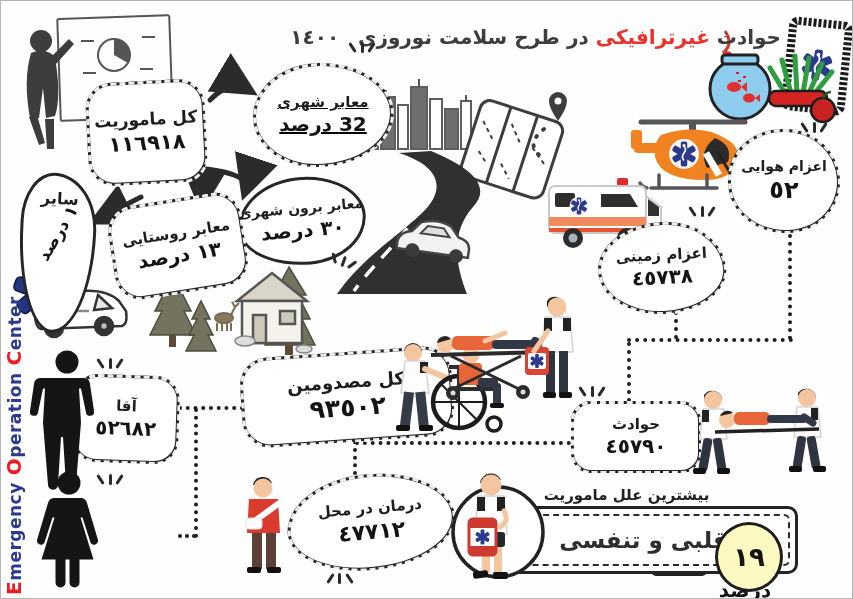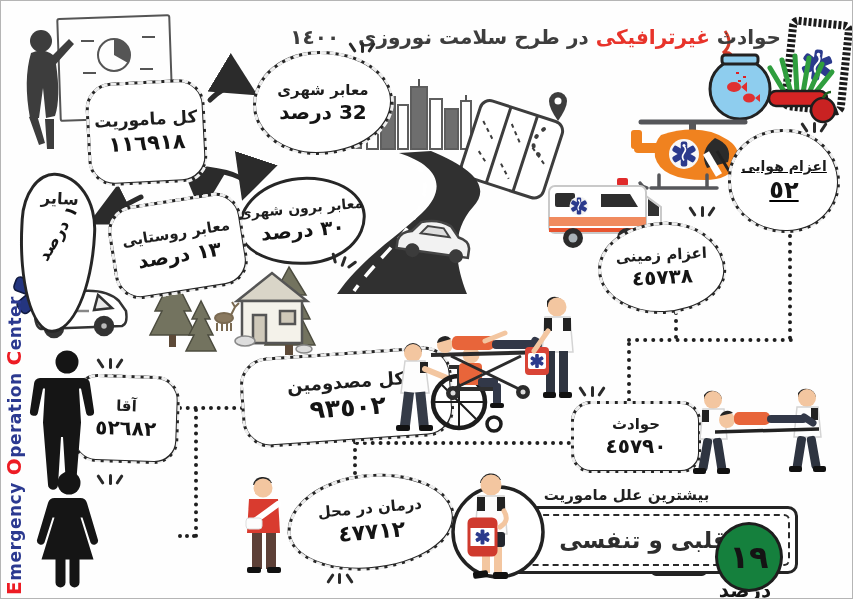--- a/index.html
+++ b/index.html
@@ -32,22 +32,22 @@
 
   .cause-heading{position:absolute;left:533px;top:485px;width:185px;direction:rtl;text-align:center;
                  font-size:15px;font-weight:bold;color:#202020;z-index:6;white-space:nowrap;}
   .banner{position:absolute;left:488px;top:505px;width:303px;height:62px;background:#fff;
           border:3.5px solid #242424;border-radius:10px;z-index:5;display:flex;align-items:center;justify-content:center;}
   .banner::before{content:"";position:absolute;inset:5px;border:2.5px dashed #2a2a2a;border-radius:6px;}
   .banner-text{direction:rtl;font-size:23px;font-weight:bold;color:#2e2e2e;}
   .hatch{position:absolute;background:repeating-linear-gradient(90deg,#222 0 3px,#f6f6f6 3px 6px);
          border:2.5px solid #222;border-radius:5px;z-index:4;}
   .circle19{position:absolute;left:714px;top:521px;width:62px;height:64px;border-radius:50%;
-            background:#15803d;border:3.5px solid #1e1e1e;z-index:6;display:flex;align-items:center;justify-content:center;
-            font-size:32px;font-weight:bold;color:#141414;}
+            background:#fef9c3;border:3.5px solid #1e1e1e;z-index:6;display:flex;align-items:center;justify-content:center;
+            font-size:26px;font-weight:bold;color:#141414;}
   .percent-label{position:absolute;left:701px;top:577px;width:86px;text-align:center;direction:rtl;
                  font-size:20px;font-weight:bold;color:#161616;z-index:6;}
 
   
   .eoc{position:absolute;left:-114px;top:455px;width:254px;height:24px;transform:rotate(-90deg);
        font-size:17px;font-weight:bold;color:#2b3990;z-index:6;text-align:center;white-space:nowrap;letter-spacing:.5px;}
   .eoc .init{color:#ed1c24;font-size:20px;}
   .eoc .rest{margin-right:7px;}
 
   
@@ -236,41 +236,41 @@
     <span class="hl">غیرترافیکی</span>
     <span>در طرح سلامت نوروزی</span>
     <span class="year">١٤٠٠</span>
   </div>
 
   <div class="bubble film" style="left:86px;top:80px;width:119px;height:103px;border-radius:26px;transform:rotate(-3deg);">
     <div class="blabel" style="font-size:17px;">کل ماموریت</div>
     <div class="bvalue" style="font-size:21px;">١١٦٩١٨</div>
   </div>
 
-  <div class="bubble film" style="left:252px;top:50px;width:140px;height:104px;border-radius:48% 52% 55% 45% / 52% 48% 52% 48%;">
+  <div class="bubble film" style="left:252px;top:62px;width:140px;height:104px;border-radius:48% 52% 55% 45% / 52% 48% 52% 48%;text-decoration:underline;">
     <div class="blabel">معابر شهری</div>
     <div class="bvalue">32 درصد</div>
   </div>
 
   <div class="bubble" style="left:237px;top:176px;width:128px;height:88px;border-radius:50% 50% 46% 54% / 55% 48% 52% 45%;transform:rotate(-5deg);">
     <div class="blabel" style="font-size:14px;">معابر برون شهری</div>
     <div class="bvalue">٣٠ درصد</div>
   </div>
 
   <div class="bubble film" style="left:110px;top:198px;width:134px;height:94px;border-radius:26px;transform:rotate(-9deg);">
     <div class="blabel">معابر روستایی</div>
     <div class="bvalue">١٣ درصد</div>
   </div>
 
   <div class="bubble" style="left:18px;top:172px;width:76px;height:160px;border-radius:42% 58% 52% 48% / 30% 36% 62% 66%;transform:rotate(3deg);justify-content:flex-start;padding-top:14px;">
     <div class="blabel" style="font-size:16px;">سایر</div>
     <div class="bvalue rotval" style="font-size:17px;">١ درصد</div>
   </div>
 
-  <div class="bubble film" style="left:727px;top:128px;width:112px;height:104px;border-radius:50% 50% 48% 52% / 48% 52% 50% 50%;text-decoration:underline;">
+  <div class="bubble film" style="left:727px;top:128px;width:112px;height:104px;border-radius:50% 50% 48% 52% / 48% 52% 50% 50%;">
     <div class="blabel" style="font-size:14px;">اعزام هوایی</div>
     <div class="bvalue" style="font-size:24px;">٥٢</div>
   </div>
 
   <div class="bubble film" style="left:597px;top:221px;width:128px;height:92px;border-radius:52% 48% 50% 50% / 50% 55% 45% 50%;transform:rotate(-3deg);">
     <div class="blabel">اعزام زمینی</div>
     <div class="bvalue">٤٥٧٣٨</div>
   </div>
 
   <div class="bubble film" style="left:240px;top:351px;width:212px;height:90px;border-radius:28px;transform:rotate(-4deg);">

